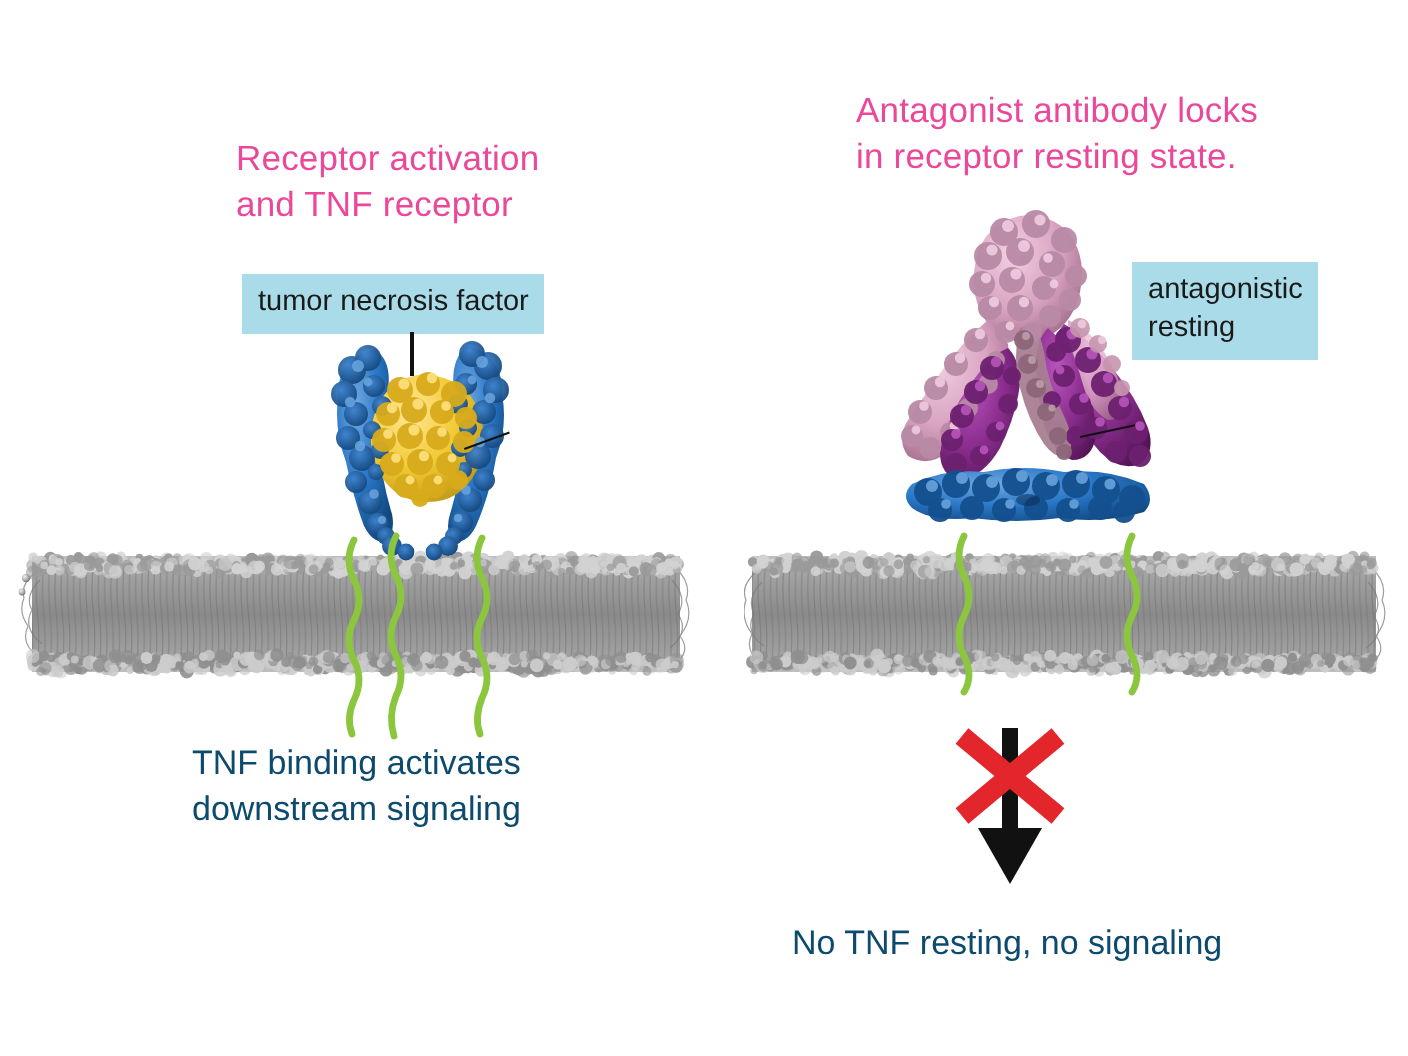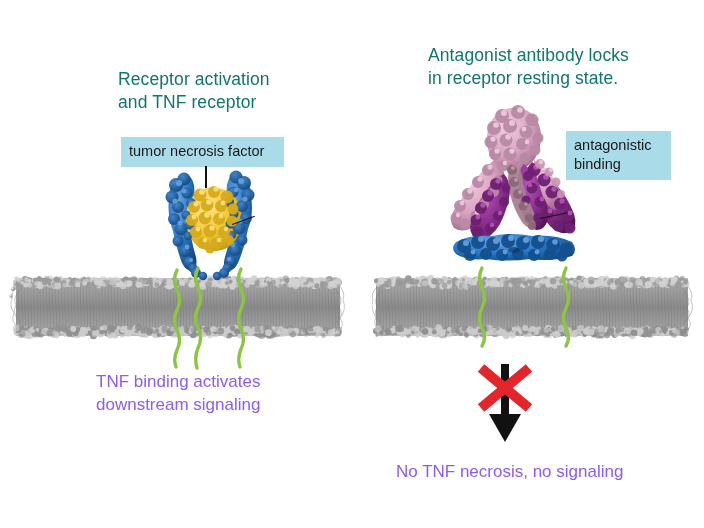--- a/index.html
+++ b/index.html
@@ -12,43 +12,43 @@
     color:#1a1a1a;
   }
   #figure { position:absolute; inset:0; }
 
   
   .heading {
     position:absolute;
     font-size:17.5px;
     line-height:23px;
     letter-spacing:.1px;
-    color:#0f766e;
+    color:#ec4899;
     white-space:pre-line;
   }
   #heading-left  { left:118px; top:68px; }
   #heading-right { left:428px; top:44px; }
 
   .caption {
     position:absolute;
     font-size:17px;
     line-height:23px;
-    color:#8b5cf6;
+    color:#0c4a6e;
     white-space:pre-line;
   }
   #caption-left  { left:96px;  top:370px; }
   #caption-right { left:396px; top:460px; }
 
   .callout {
     position:absolute;
     background:#aadbe8;
     color:#1a1a1a;
     font-size:14.5px;
     line-height:19px;
-    padding:5px 20px 6px 8px;
+    padding:5px 8px 6px 8px;
     white-space:pre-line;
   }
   #callout-tnf  { left:121px; top:137px; }
   #callout-r2   { left:256px; top:200px; }
   #callout-ab   { left:566px; top:131px; }
 
   .leader { position:absolute; background:#111; }
   #leader-tnf { left:205px; top:166px; width:1.6px; height:22px; }
   .leader-diag { position:absolute; height:0; border-top:1.5px solid #111;
                  transform-origin:0 0; }
@@ -2401,27 +2401,27 @@
       </g>
     </svg>
   </div>
 
   <div class="callout" id="callout-tnf">tumor necrosis factor</div>
   <div class="leader" id="leader-tnf"></div>
 
   <div class="leader-diag" id="leader-r2"></div>
 
   <div class="callout" id="callout-ab">antagonistic
-binding</div>
+resting</div>
   <div class="leader-diag" id="leader-ab"></div>
 
   <div class="caption" id="caption-left">TNF binding activates
 downstream signaling</div>
 
-  <div class="caption" id="caption-right">No TNF necrosis, no signaling</div>
+  <div class="caption" id="caption-right">No TNF resting, no signaling</div>
 
   <div id="blocked-arrow">
     <svg width="86" height="84" viewBox="0 0 86 84">
 
       <rect x="39" y="2" width="8" height="54" fill="#111111"></rect>
       <polygon points="27,52 59,52 43,80" fill="#111111"></polygon>
 
       <g stroke="#e3262b" stroke-width="10" stroke-linecap="butt">
         <line x1="19" y1="6" x2="67" y2="46"></line>
         <line x1="67" y1="6" x2="19" y2="46"></line>

